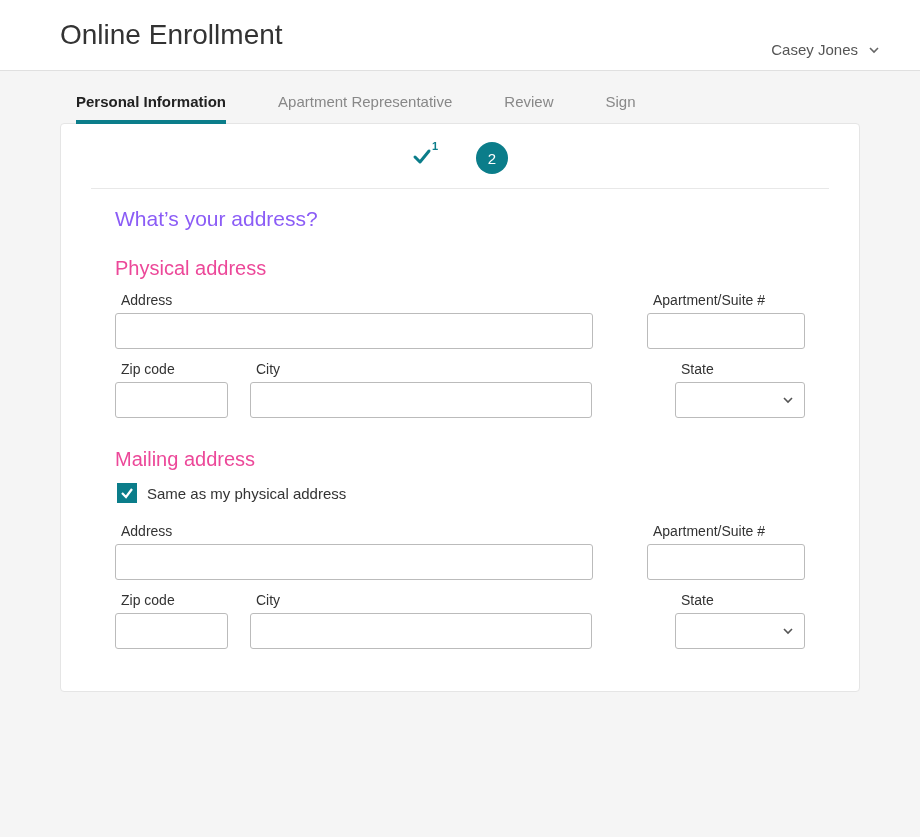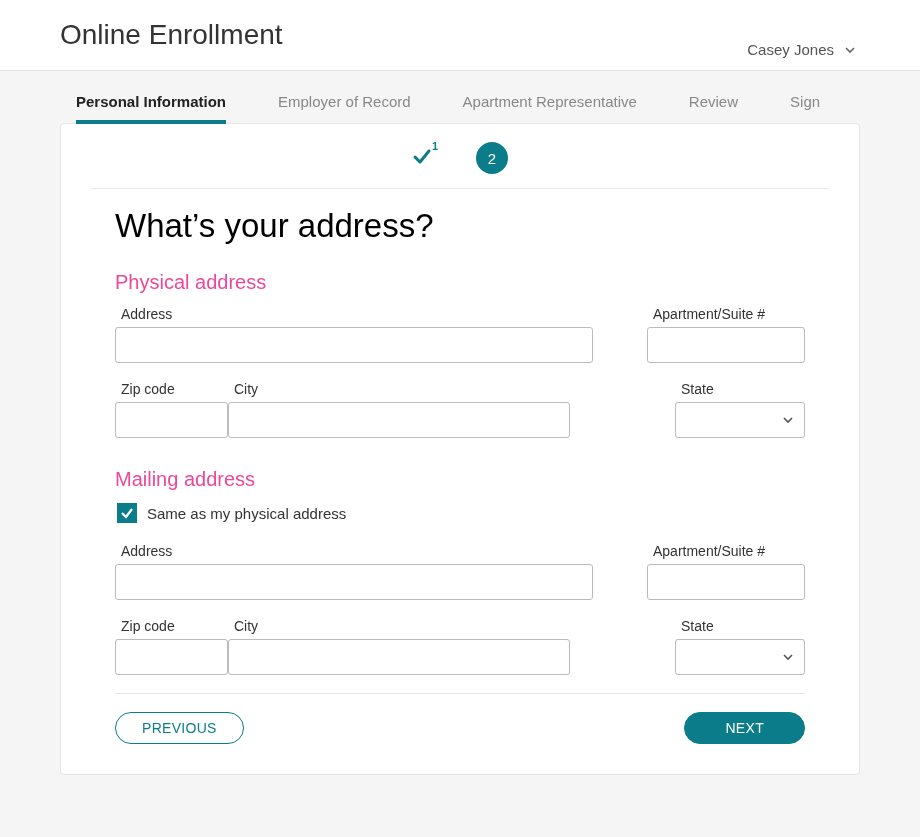--- a/index.html
+++ b/index.html
@@ -5,21 +5,21 @@
   * { box-sizing: border-box; margin: 0; padding: 0; }
   body {
     font-family: "Segoe UI", "Helvetica Neue", Arial, sans-serif;
     background: #f5f5f5;
     color: #333;
     width: 920px;
   }
   .topbar {
     background: #fff;
     border-bottom: 1px solid #e0e0e0;
-    padding: 12px 64px 12px 60px;
+    padding: 12px 40px 12px 60px;
     display: flex;
     justify-content: space-between;
     align-items: center;
   }
   .app-title {
     font-size: 28px;
     font-weight: 400;
     color: #333;
   }
   .user-menu {
@@ -90,33 +90,33 @@
     color: #fff;
     display: flex;
     align-items: center;
     justify-content: center;
     font-size: 15px;
     font-weight: 400;
   }
 
   .content { padding: 0 24px 0 24px; }
   .heading {
-    font-size: 33px;
+    font-size: 21px;
     font-weight: 400;
-    color: #000000;
+    color: #8b5cf6;
     margin-bottom: 26px;
   }
   .subheading {
     font-size: 20px;
     font-weight: 400;
     color: #ec4899;
     margin-bottom: 12px;
   }
 
-  .row { display: flex; margin-bottom: 18px; }
+  .row { display: flex; gap: 22px; margin-bottom: 12px; }
   .field { display: flex; flex-direction: column; }
   .label {
     font-size: 14px;
     color: #333;
     margin-bottom: 5px;
     padding-left: 6px;
   }
   .input {
     border: 1px solid #bbb;
     border-radius: 3px;
@@ -200,21 +200,20 @@
     <svg width="12" height="12" viewBox="0 0 12 12">
         <path d="M2 4 L6 8 L10 4" fill="none" stroke="#666" stroke-width="1.6"></path>
       </svg>
   </div>
 </div>
 
 <div class="page-wrap">
 
   <div class="tabs">
     <div class="tab active">Personal Information</div>
-    <div class="tab">Employer of Record</div>
     <div class="tab">Apartment Representative</div>
     <div class="tab">Review</div>
     <div class="tab">Sign</div>
   </div>
 
   <div class="panel">
 
     <div class="stepper">
       <div class="step-check">
         <svg width="20" height="20" viewBox="0 0 20 20">
@@ -300,19 +299,15 @@
               <input class="input" style="width: 100%;" value="">
               <svg width="14" height="14" viewBox="0 0 14 14">
                   <path d="M3 5 L7 9 L11 5" fill="none" stroke="#555" stroke-width="1.6"></path>
                 </svg>
             </div>
           </div>
         </div>
       </div>
     </div>
 
-    <div class="footer">
-      <div class="btn btn-prev">PREVIOUS</div>
-      <div class="btn btn-next">NEXT</div>
-    </div>
 
   </div>
 </div>
 
 </body></html>

